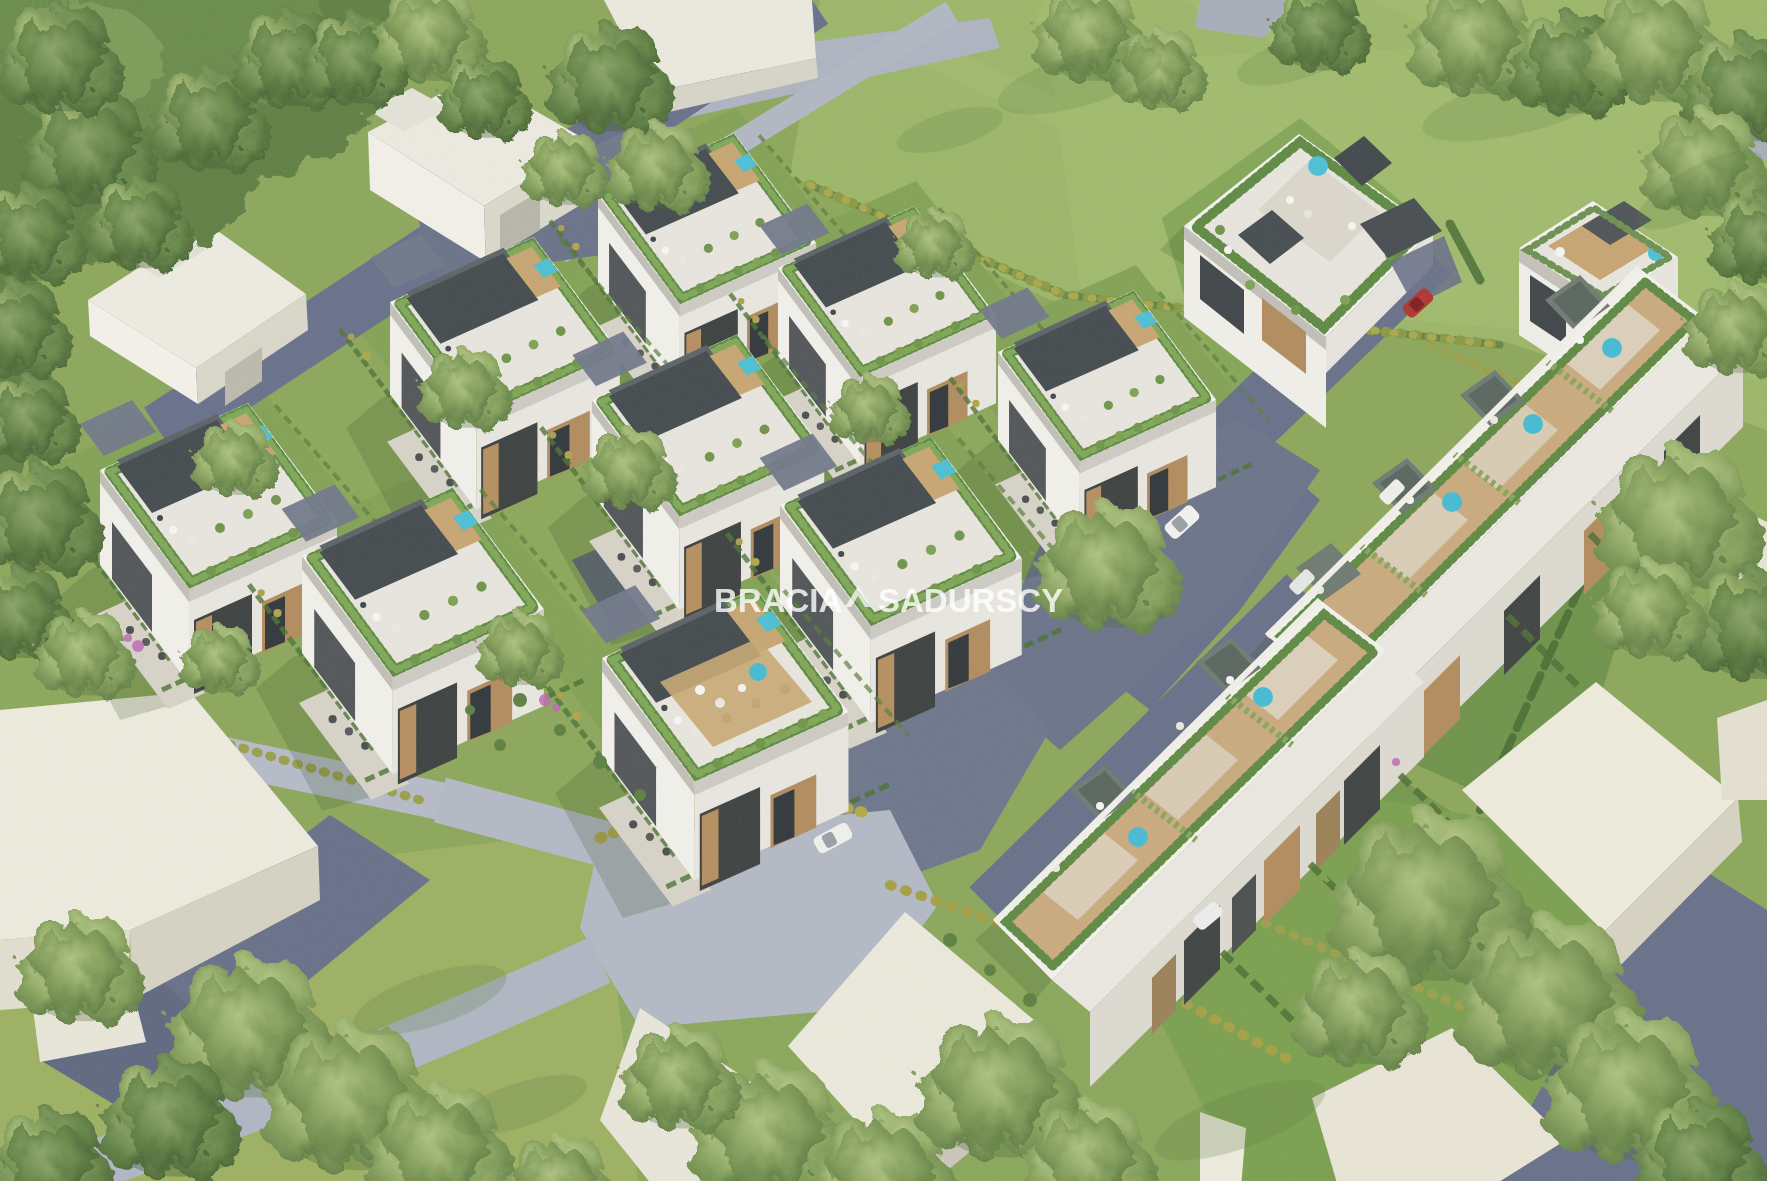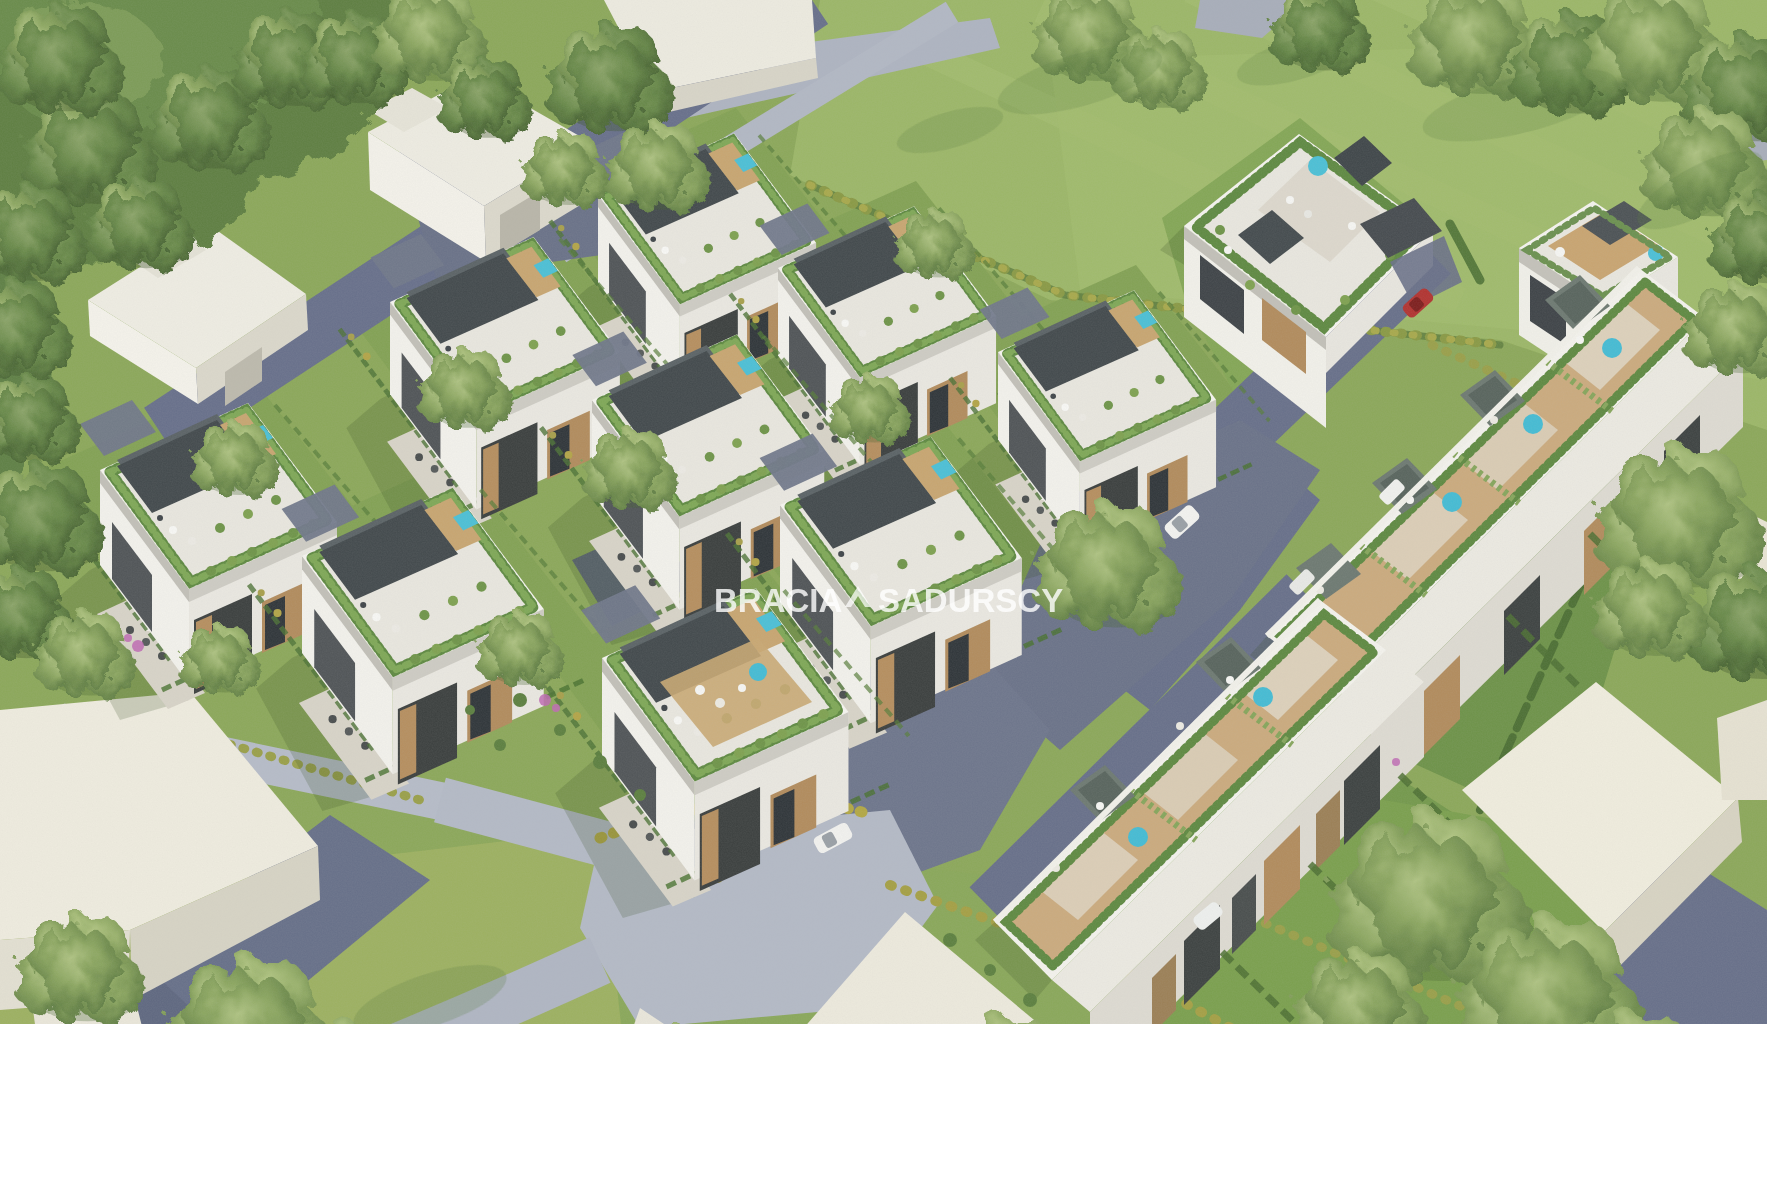--- a/index.html
+++ b/index.html
@@ -1,16 +1,16 @@
 <!DOCTYPE html>
 <html><head>
 <meta charset="utf-8">
 <style>
   html,body{margin:0;padding:0;background:#ffffff;}
-  #scene{width:1767px;height:1024px;position:relative;overflow:hidden;
+  #scene{width:1767px;height:1181px;position:relative;overflow:hidden;
          font-family:"Liberation Sans", sans-serif;}
 </style>
 </head>
 <body>
 <div id="scene">
 <svg width="1767" height="1200" viewBox="0 0 1767 1200" xmlns="http://www.w3.org/2000/svg">
 <defs>
   <radialGradient id="treeG" cx="42%" cy="38%" r="65%">
     <stop offset="0%" stop-color="#b0c483"></stop>
     <stop offset="45%" stop-color="#8aa55f"></stop>

